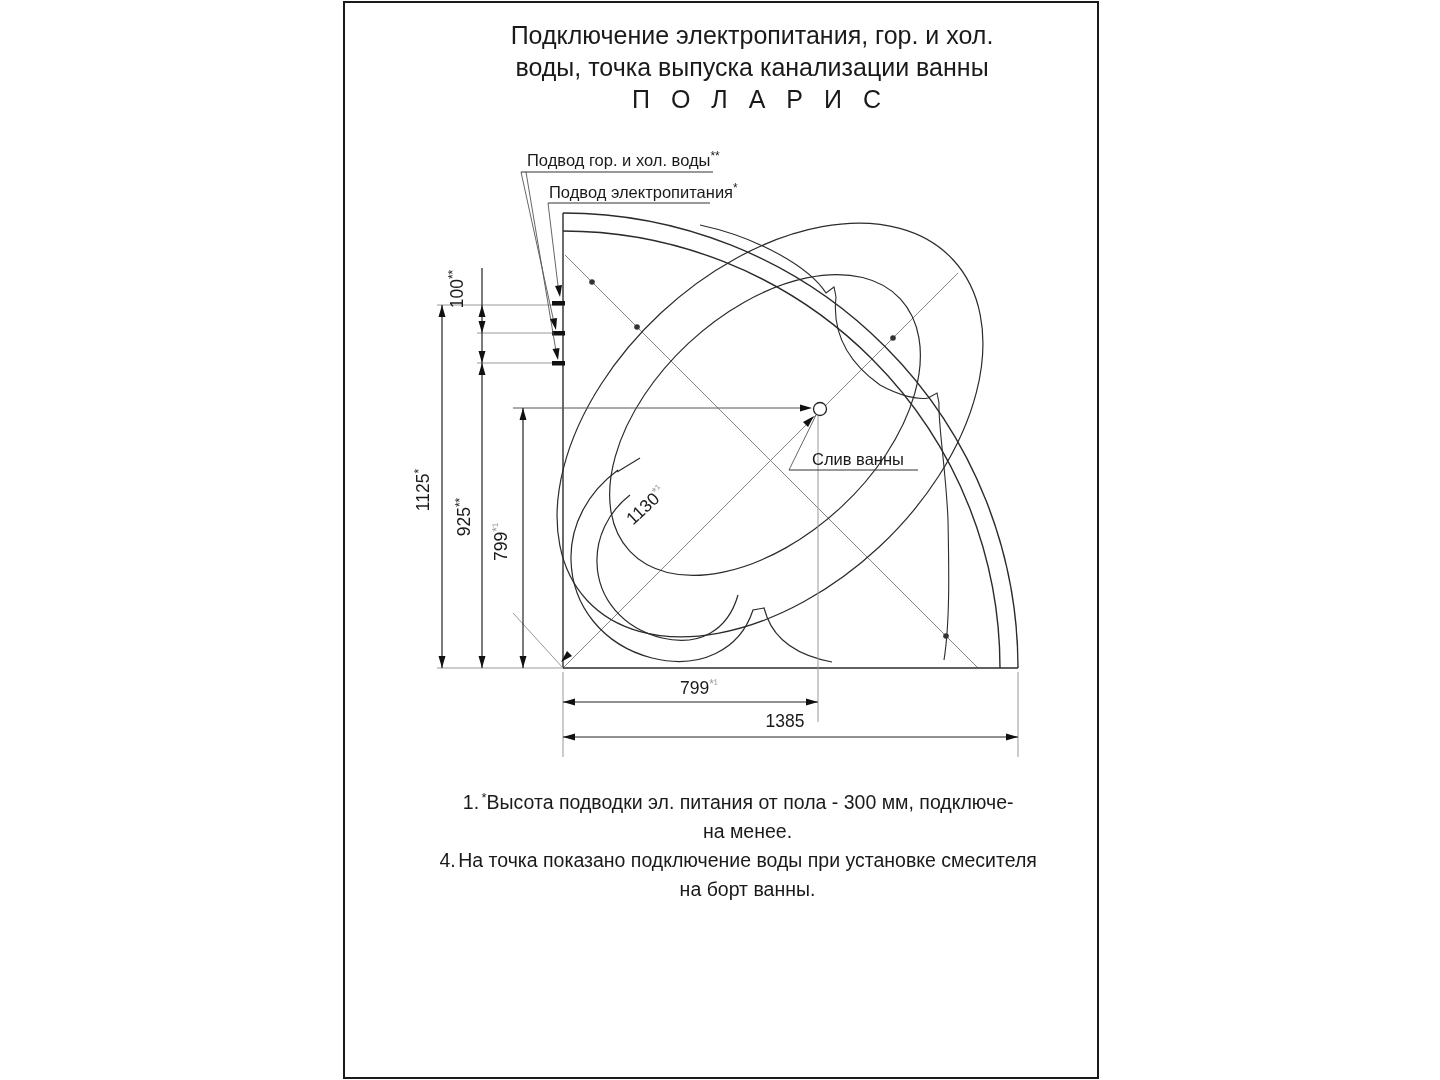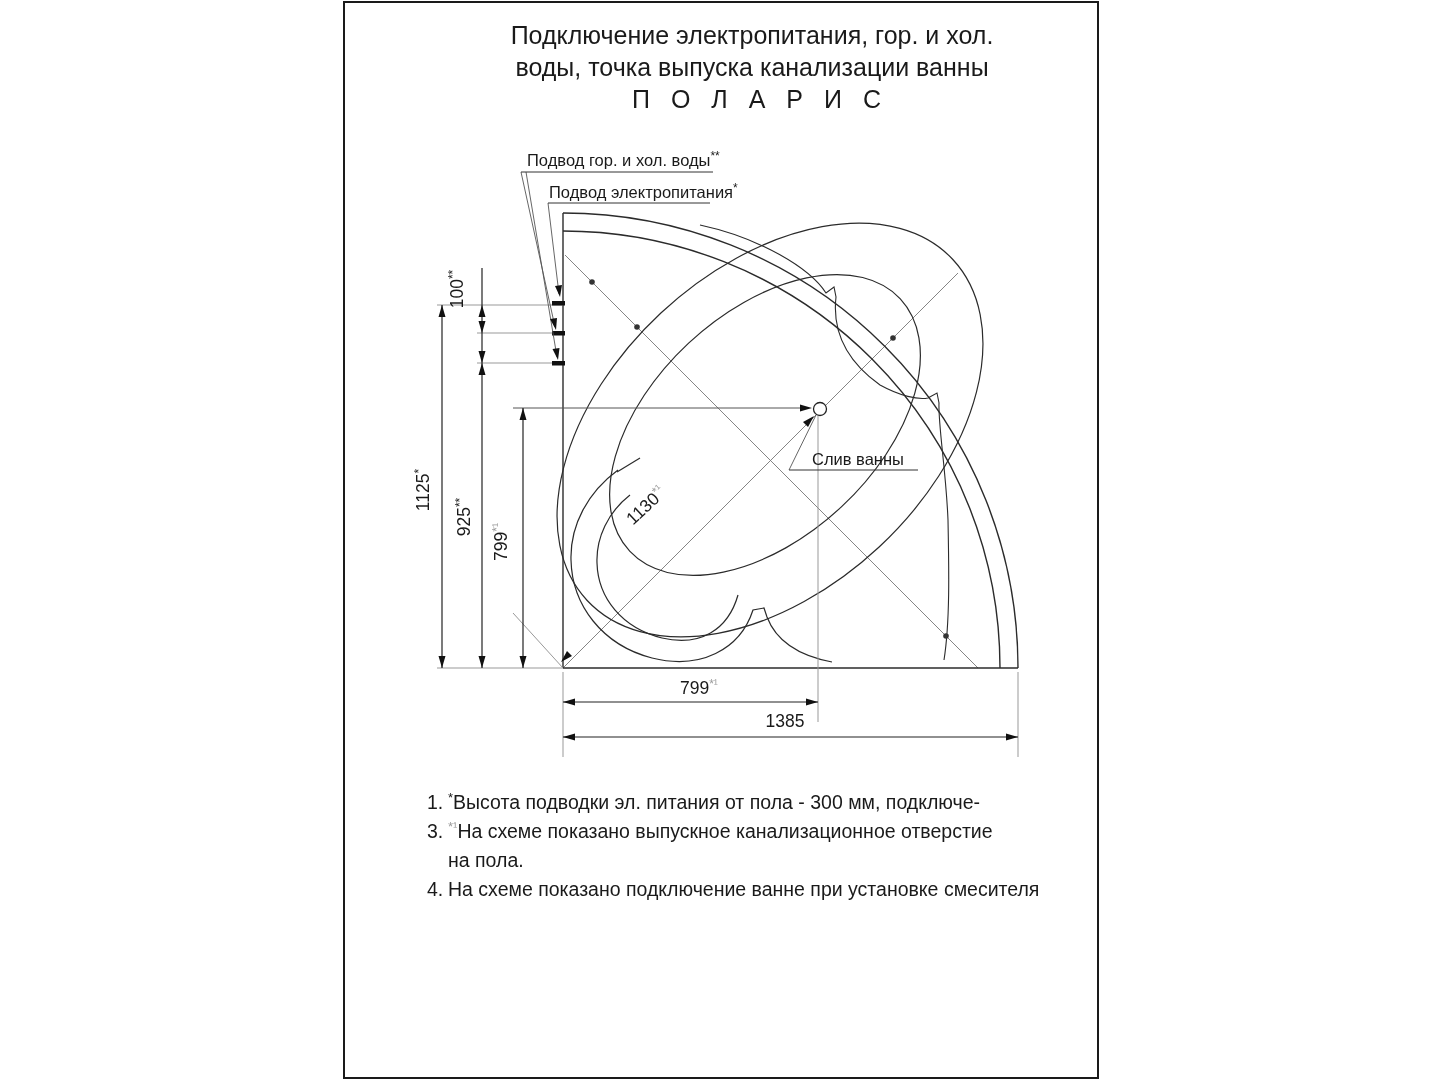--- a/index.html
+++ b/index.html
@@ -8,21 +8,21 @@
   svg{position:absolute;left:0;top:0;}
   svg text{fill:#1a1a1a;}
   .t-title{font-size:25px;}
   .t-title3{font-size:25px;letter-spacing:7px;}
   .t-label{font-size:16.5px;}
   .t-dim{font-size:17.5px;}
   tspan.sup{font-size:12px;}
   tspan.muted{fill:#9a9a9a;}
   .notes{position:absolute;left:427px;top:788px;width:620px;font-size:19.5px;
          color:#1a1a1a;line-height:29px;}
-  .note-line{white-space:nowrap;}
+  .note-line{white-space:nowrap;text-align:center;}
   .nnum{display:inline-block;width:21px;}
   sup.nmark{font-size:13px;line-height:0;}
   sup.muted{color:#9a9a9a;}
 </style>
 </head>
 <body>
 
 <div class="canvas">
   <svg width="1440" height="1080" viewBox="0 0 1440 1080">
 
@@ -137,17 +137,17 @@
       <text class="t-dim" transform="translate(463 289) rotate(-90)" text-anchor="middle"><tspan>100</tspan><tspan class="sup" dy="-6">**</tspan></text>
       <text class="t-dim" transform="translate(507 542) rotate(-90)" text-anchor="middle"><tspan>799</tspan><tspan class="sup muted" dy="-6">*¹</tspan></text>
       <text class="t-dim" transform="translate(650 510) rotate(-43)" text-anchor="middle"><tspan>1130</tspan><tspan class="sup muted" dy="-6">*¹</tspan></text>
       <text class="t-dim" x="680" y="694"><tspan>799</tspan><tspan class="sup muted" dy="-6">*¹</tspan></text>
       <text class="t-dim" x="785" y="727" text-anchor="middle">1385</text>
     </g>
   </svg>
 
   <div class="notes">
     <div class="note-line"><span class="nnum">1.</span><sup class="nmark">*</sup><span class="ntext">Высота подводки эл. питания от пола - 300 мм, подключе-</span></div>
-    <div class="note-line"><span class="nnum">3.</span><sup class="nmark muted">*¹</sup><span class="ntext">На схеме показано выпускное канализационное отверстие</span></div>
-    <div class="note-line"><span class="nnum"></span><sup class="nmark"></sup><span class="ntext">на пола.</span></div>
-    <div class="note-line"><span class="nnum">4.</span><sup class="nmark"></sup><span class="ntext">На схеме показано подключение ванне при установке смесителя</span></div>
+    <div class="note-line"><span class="nnum"></span><sup class="nmark"></sup><span class="ntext">на менее.</span></div>
+    <div class="note-line"><span class="nnum">4.</span><sup class="nmark"></sup><span class="ntext">На точка показано подключение воды при установке смесителя</span></div>
+    <div class="note-line"><span class="nnum"></span><sup class="nmark"></sup><span class="ntext">на борт ванны.</span></div>
   </div>
 </div>
 
 </body></html>

